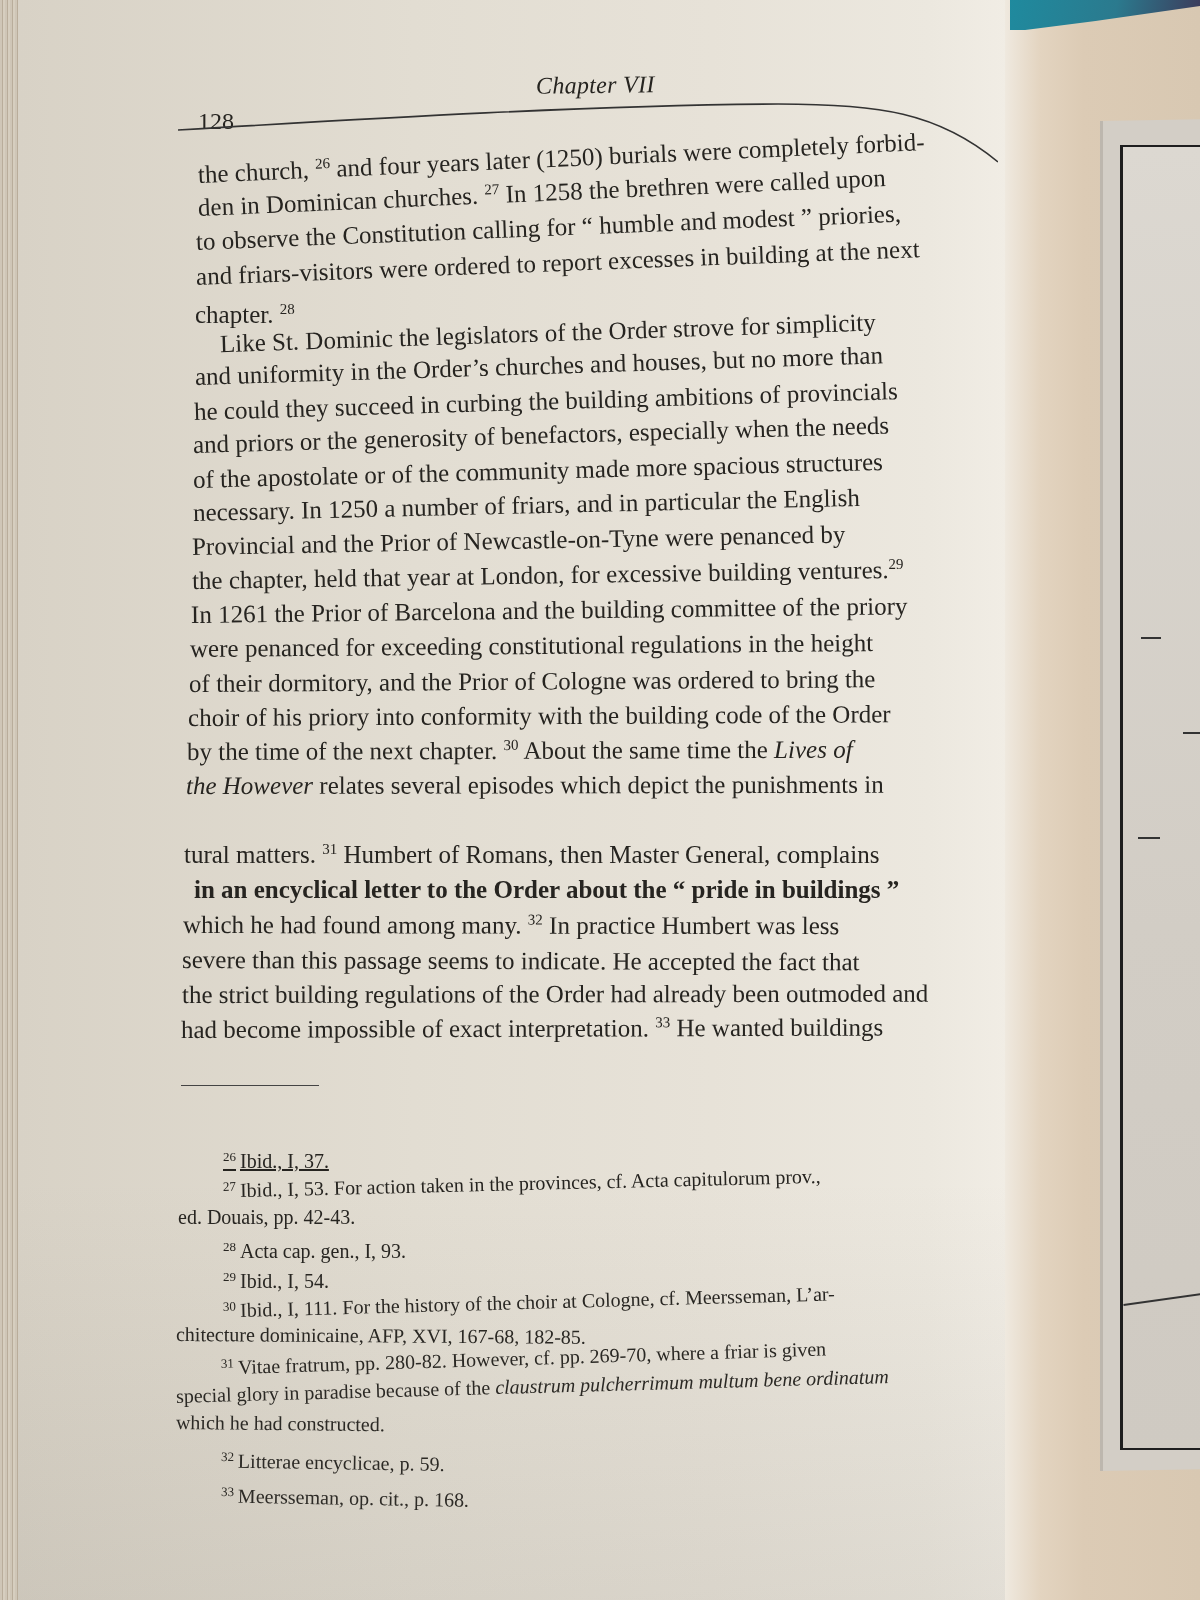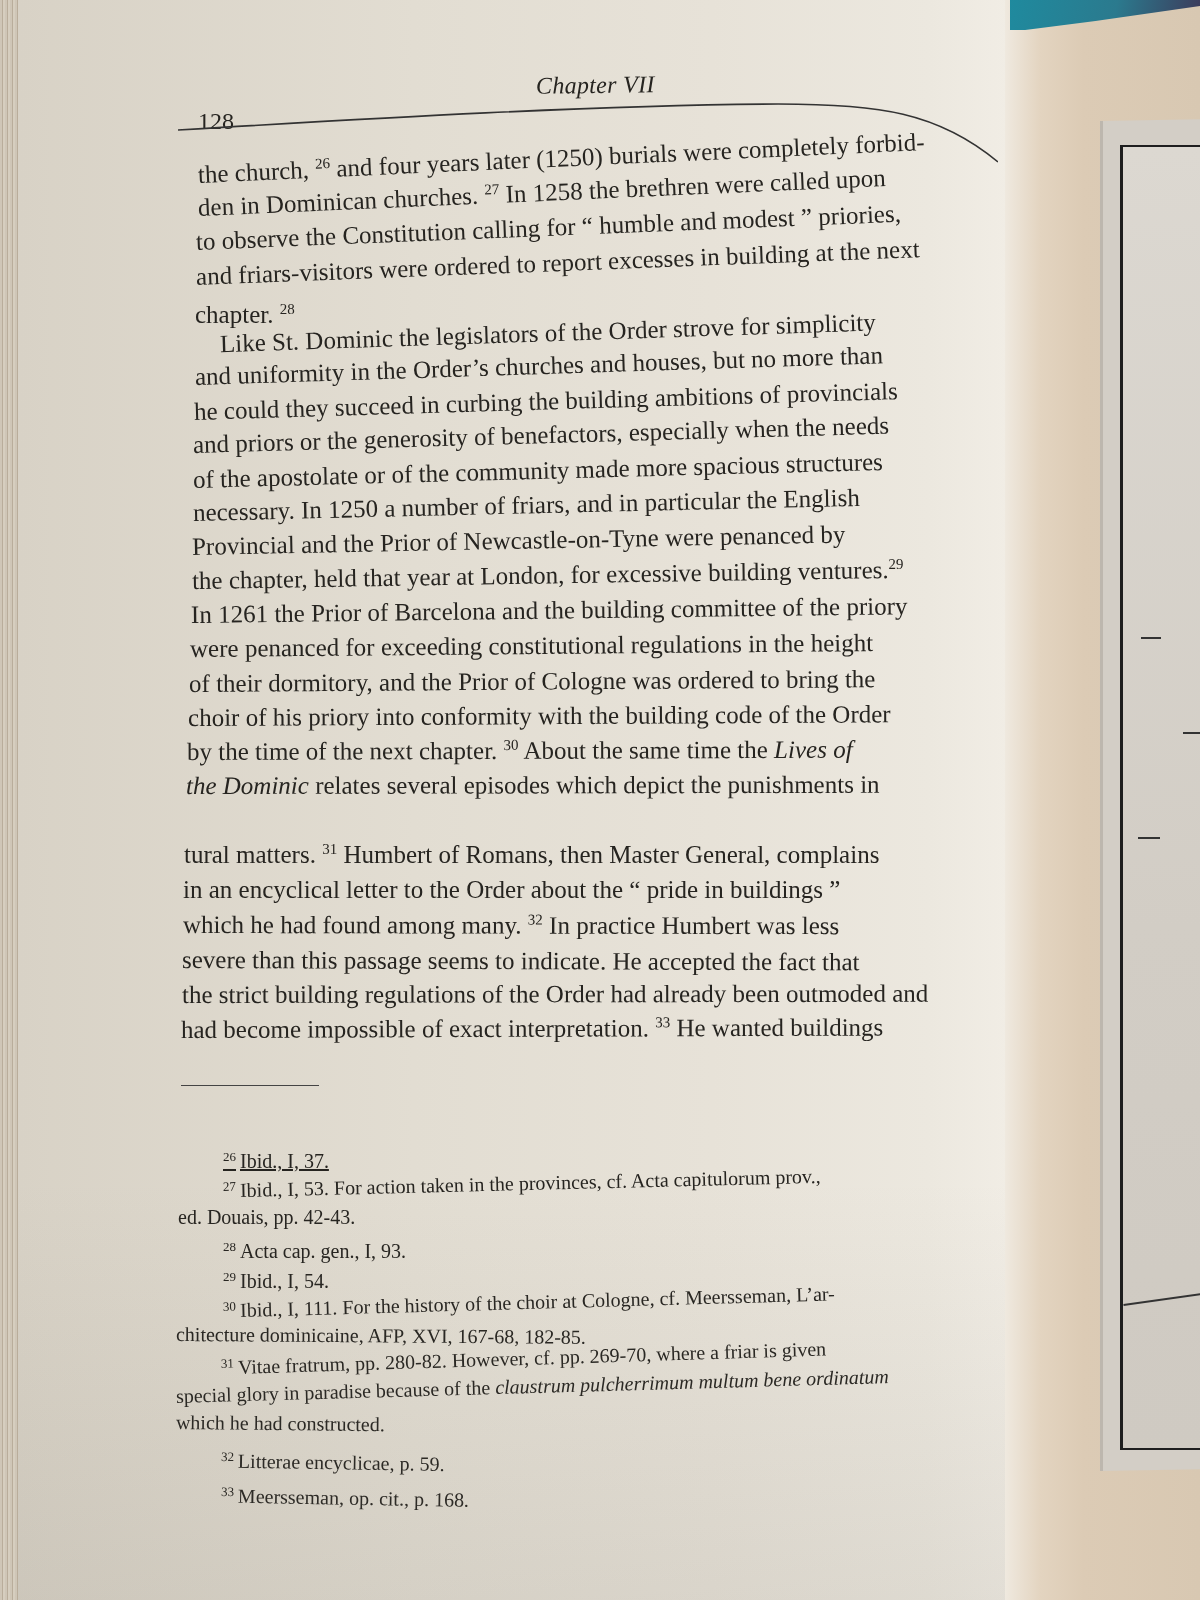--- a/index.html
+++ b/index.html
@@ -107,23 +107,23 @@
       <div class="line" style="left: 175px; top: 430px; transform: rotate(-1.6deg);">and priors or the generosity of benefactors, especially when the needs</div>
       <div class="line" style="left: 175px; top: 465px; transform: rotate(-1.5deg);">of the apostolate or of the community made more spacious structures</div>
       <div class="line" style="left: 175px; top: 498px; transform: rotate(-1.3deg);">necessary.  In 1250 a number of friars, and in particular the English</div>
       <div class="line" style="left: 174px; top: 532px; transform: rotate(-1.1deg);">Provincial and the Prior of Newcastle-on-Tyne were penanced by</div>
       <div class="line" style="left: 174px; top: 566px; transform: rotate(-0.9deg);">the chapter, held that year at London, for excessive building ventures.<sup>29</sup></div>
       <div class="line" style="left: 173px; top: 600px; transform: rotate(-0.7deg);">In 1261 the Prior of Barcelona and the building committee of the priory</div>
       <div class="line" style="left: 172px; top: 634px; transform: rotate(-0.5deg);">were penanced for exceeding constitutional regulations in the height</div>
       <div class="line" style="left: 171px; top: 669px; transform: rotate(-0.4deg);">of their dormitory, and the Prior of Cologne was ordered to bring the</div>
       <div class="line" style="left: 170px; top: 703px; transform: rotate(-0.3deg);">choir of his priory into conformity with the building code of the Order</div>
       <div class="line" style="left: 169px; top: 737px; transform: rotate(-0.2deg);">by the time of the next chapter. <sup>30</sup>  About the same time the <i>Lives of</i></div>
-      <div class="line" style="left: 168px; top: 771px; transform: rotate(-0.1deg);"><i>the Dominic</i> relates several episodes which depict the punishments in</div>
+      <div class="line" style="left: 168px; top: 771px; transform: rotate(-0.1deg);"><i>the However</i> relates several episodes which depict the punishments in</div>
       <div class="line" style="left: 166px; top: 840px; transform: rotate(0deg);">tural matters. <sup>31</sup>  Humbert of Romans, then Master General, complains</div>
-      <div class="line" style="left: 165px; top: 875px; transform: rotate(0deg);">in an encyclical letter to the Order about the “ pride in buildings ”</div>
+      <div class="line" style="left: 176px; top: 875px; transform: rotate(0deg); font-weight: bold;">in an encyclical letter to the Order about the “ pride in buildings ”</div>
       <div class="line" style="left: 165px; top: 910px; transform: rotate(0.1deg);">which he had found among many. <sup>32</sup>  In practice Humbert was less</div>
       <div class="line" style="left: 164px; top: 945px; transform: rotate(0.2deg);">severe than this passage seems to indicate.  He accepted the fact that</div>
       <div class="line" style="left: 164px; top: 980px; transform: rotate(-0.1deg);">the strict building regulations of the Order had already been outmoded and</div>
       <div class="line" style="left: 163px; top: 1015px; transform: rotate(-0.2deg);">had become impossible of exact interpretation. <sup>33</sup>  He wanted buildings</div>
     </div>
 
   <div class="footnote-rule"></div>
   <div id="footnotes">
       <div class="fn-line" style="left: 205px; top: 1145px; transform: rotate(0deg); text-decoration: underline;"><span class="fn-num">26</span>Ibid., I, 37.</div>
       <div class="fn-line" style="left: 205px; top: 1175px; transform: rotate(-1.4deg);"><span class="fn-num">27</span>Ibid., I, 53.  For action taken in the provinces, cf. Acta capitulorum prov.,</div>

